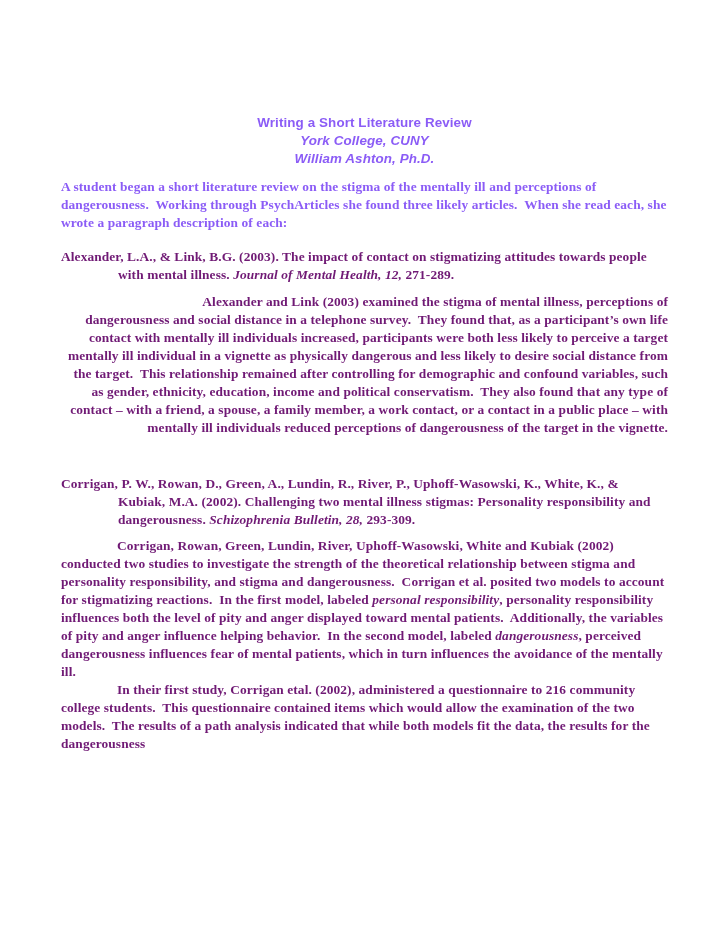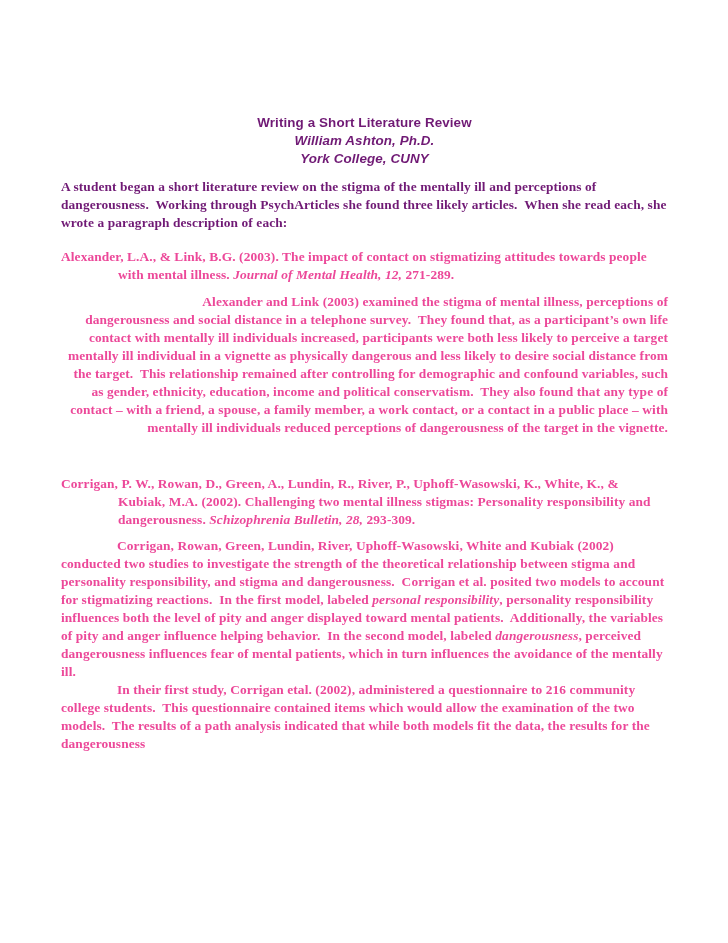--- a/index.html
+++ b/index.html
@@ -11,22 +11,22 @@
     background: #ffffff;
     box-sizing: border-box;
     padding: 114px 60px 0 61px;
     overflow: hidden;
     font-family: "Liberation Sans", sans-serif;
     font-weight: bold;
     font-size: 13.4px;
     line-height: 18px;
     letter-spacing: 0.1px;
   }
-  .black { color: #701a75; }
-  .blue  { color: #ec4899; }
+  .black { color: #8b5cf6; }
+  .blue  { color: #701a75; }
   .doc-header { text-align: center; }
   .doc-header div { white-space: pre-wrap; }
   .ital { font-style: italic; }
   p { white-space: pre-wrap; font-family: Liberation Serif, serif; }
   .intro { margin: 10px 0 16px 0; }
   .ref {
     margin: 0 0 9px 0;
     padding-left: 57px;
     text-indent: -57px;
   }
@@ -35,22 +35,22 @@
   .body-par.first { margin-bottom: 38px; text-align: right; }
   .it { font-style: italic; }
 </style>
 </head>
 <body>
 
 <div class="page">
 
   <div class="doc-header black">
     <div>Writing a Short Literature Review</div>
+    <div class="ital">York College, CUNY</div>
     <div class="ital">William Ashton, Ph.D.</div>
-    <div class="ital">York College, CUNY</div>
   </div>
 
   <p class="intro black">A student began a short literature review on the stigma of the mentally ill and perceptions of dangerousness.  Working through PsychArticles she found three likely articles.  When she read each, she wrote a paragraph description of each:</p>
 
   <p class="ref blue"><span>Alexander, L.A., &amp; Link, B.G. (2003). The impact of contact on stigmatizing attitudes towards people with mental illness. </span><span class="it">Journal of Mental Health, 12,</span><span> 271-289.</span></p>
 
   <p class="body-par first blue"><span>Alexander and Link (2003) examined the stigma of mental illness, perceptions of dangerousness and social distance in a telephone survey.  They found that, as a participant’s own life contact with mentally ill individuals increased, participants were both less likely to perceive a target mentally ill individual in a vignette as physically dangerous and less likely to desire social distance from the target.  This relationship remained after controlling for demographic and confound variables, such as gender, ethnicity, education, income and political conservatism.  They also found that any type of contact – with a friend, a spouse, a family member, a work contact, or a contact in a public place – with mentally ill individuals reduced perceptions of dangerousness of the target in the vignette.</span></p>
 
   <p class="ref ref-gap blue"><span>Corrigan, P. W., Rowan, D., Green, A., Lundin, R., River, P., Uphoff-Wasowski, K., White, K., &amp; Kubiak, M.A. (2002). Challenging two mental illness stigmas: Personality responsibility and dangerousness. </span><span class="it">Schizophrenia Bulletin, 28,</span><span> 293-309.</span></p>
 

